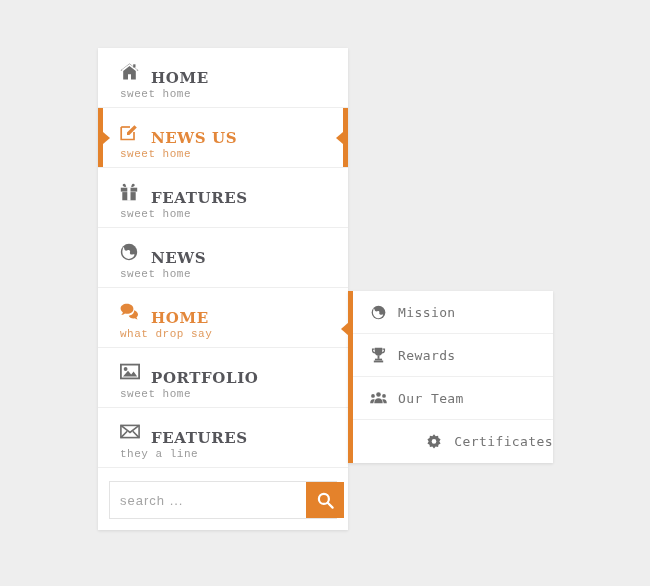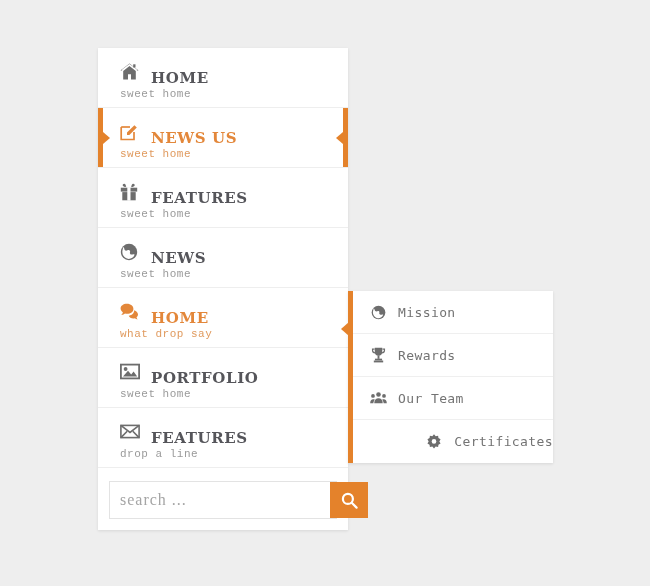--- a/index.html
+++ b/index.html
@@ -111,22 +111,22 @@
     width:228px; height:38px;
     border:1px solid #e3e3e3;
     box-sizing:border-box;
     background:#fff;
     display:flex;
   }
   #search-input{
     flex:1 1 auto;
     border:0;outline:0;
     padding:0 10px;
-    font-family:Liberation Serif, serif;
-    font-size:16px;
+    font-family:Liberation Sans, sans-serif;
+    font-size:13px;
     color:#ec4899;
     letter-spacing:1px;
     background:transparent;
   }
   #search-input::placeholder{color:#a5a5a5;}
   #search-button{
     width:38px;height:36px;
     flex:0 0 auto;
     background:#e4822b;
     border:0;
@@ -280,21 +280,21 @@
       <span class="mi-icon">
         <svg width="20" height="15" viewBox="0 0 20 15" fill="none" stroke="currentColor" stroke-width="1.6">
           <rect x="0.9" y="1.4" width="18.2" height="12.2"></rect>
           <path d="M0.9 1.4 L10.0 8.4 L19.1 1.4"></path>
           <path d="M0.9 13.6 L7.2 7.2"></path>
           <path d="M19.1 13.6 L12.8 7.2"></path>
         </svg>
       </span>
       <span class="mi-title">FEATURES</span>
     </div>
-    <div class="mi-sub">drop a line</div>
+    <div class="mi-sub">they a line</div>
   </div>
 
   <div id="search-area">
     <div id="search-box">
       <input id="search-input" type="text" placeholder="search ..." style="">
       <button id="search-button">
         <svg width="17" height="17" viewBox="0 0 17 17" fill="none" stroke="#ffffff" stroke-width="2.2">
           <circle cx="6.9" cy="6.9" r="5.0"></circle>
           <path d="M10.7 10.7 L15.6 15.6" stroke-linecap="round"></path>
         </svg>

